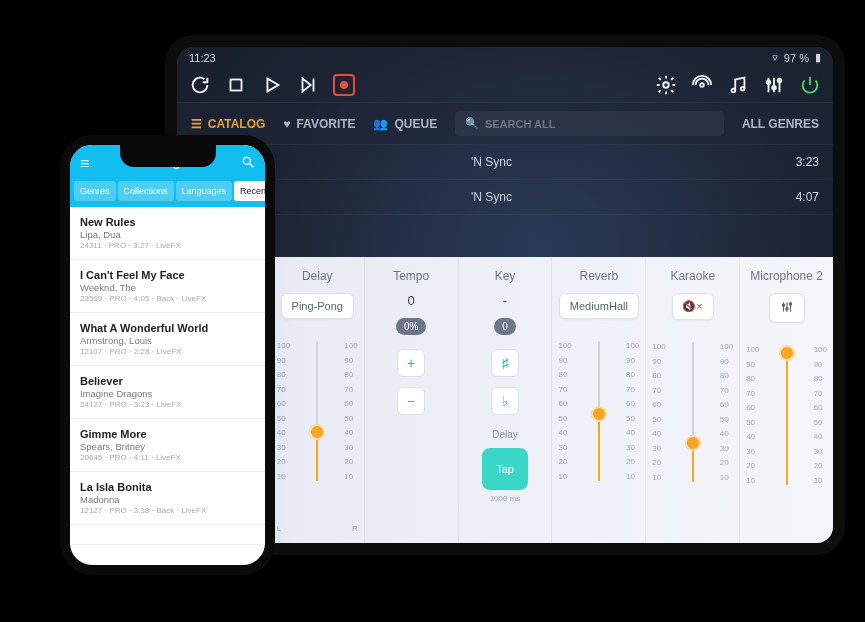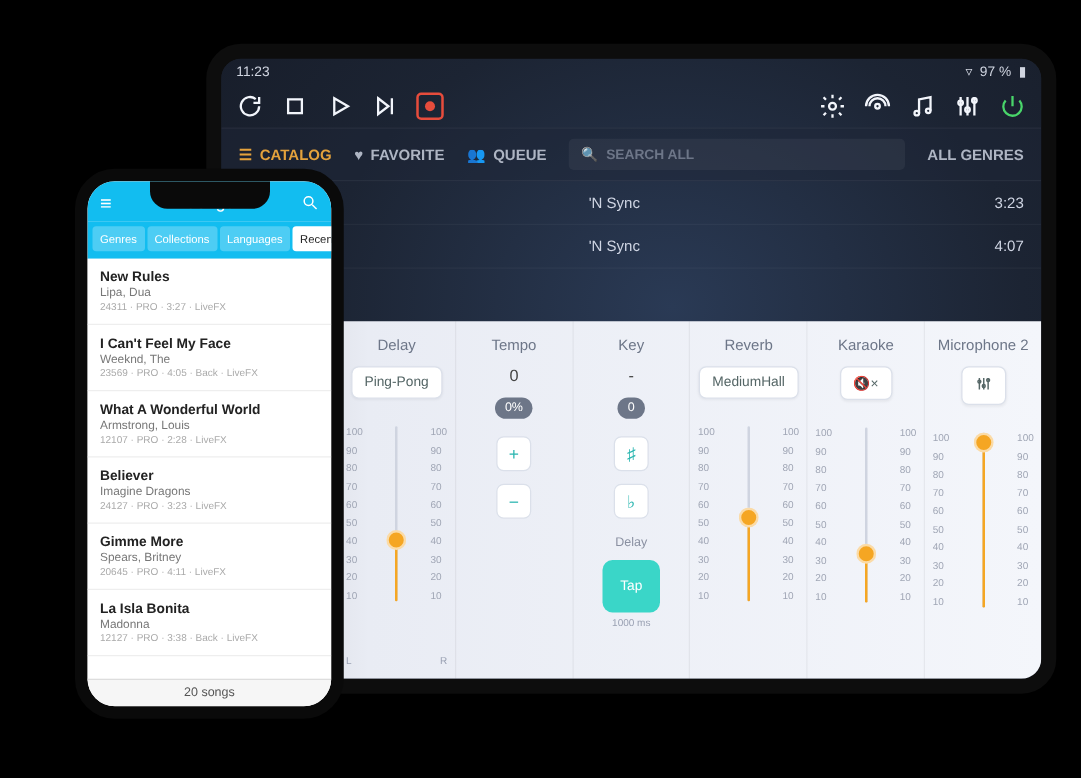--- a/index.html
+++ b/index.html
@@ -491,14 +491,13 @@
       </div>
       <div class="prow">
         <div class="t">La Isla Bonita</div>
         <div class="a">Madonna</div>
         <div class="m">12127 · PRO · 3:38 · Back · LiveFX</div>
       </div>
       <div class="prow">
         <div class="m"></div>
       </div>
     </div>
-  <div class="pfoot">20 songs</div>
 </div>
 
 </body></html>

